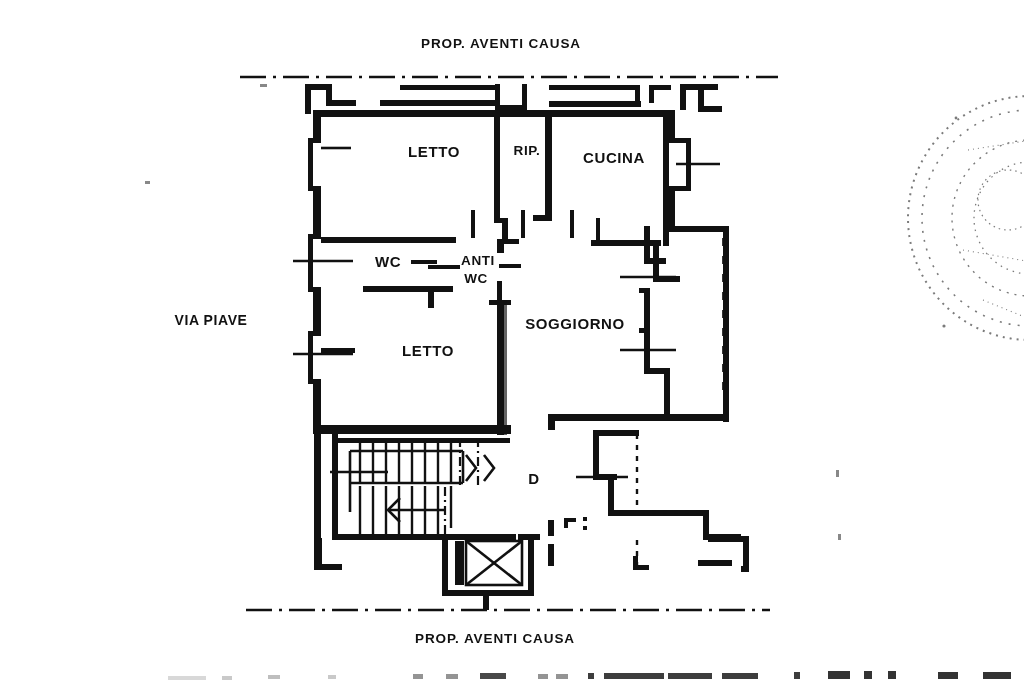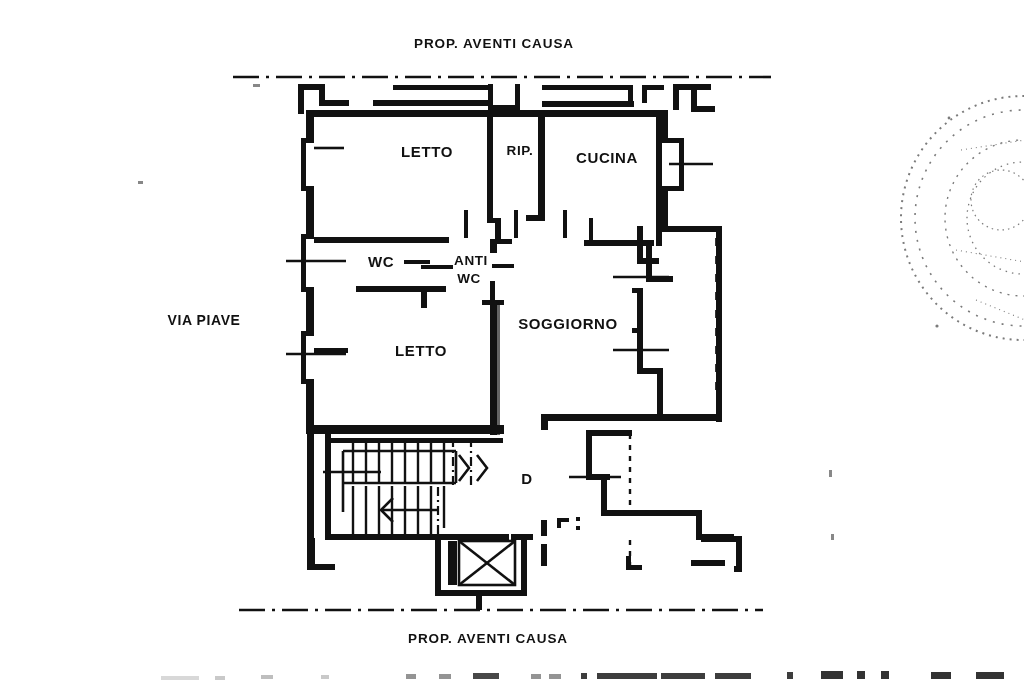--- a/index.html
+++ b/index.html
@@ -10,21 +10,21 @@
   }
   body {
     width: 1024px;
     height: 682px;
     overflow: hidden;
     font-family: "Liberation Sans", sans-serif;
     position: relative;
   }
   #plan-root {
     position: absolute;
-    left: 1px; top: 0;
+    left: 8px; top: 0;
     width: 833px;
     height: 682px;
   }
   #plan-svg {
     display: block;
     width: 1024px;
     height: 682px;
   }
   .plan-label {
     font-family: "Liberation Sans", sans-serif;

